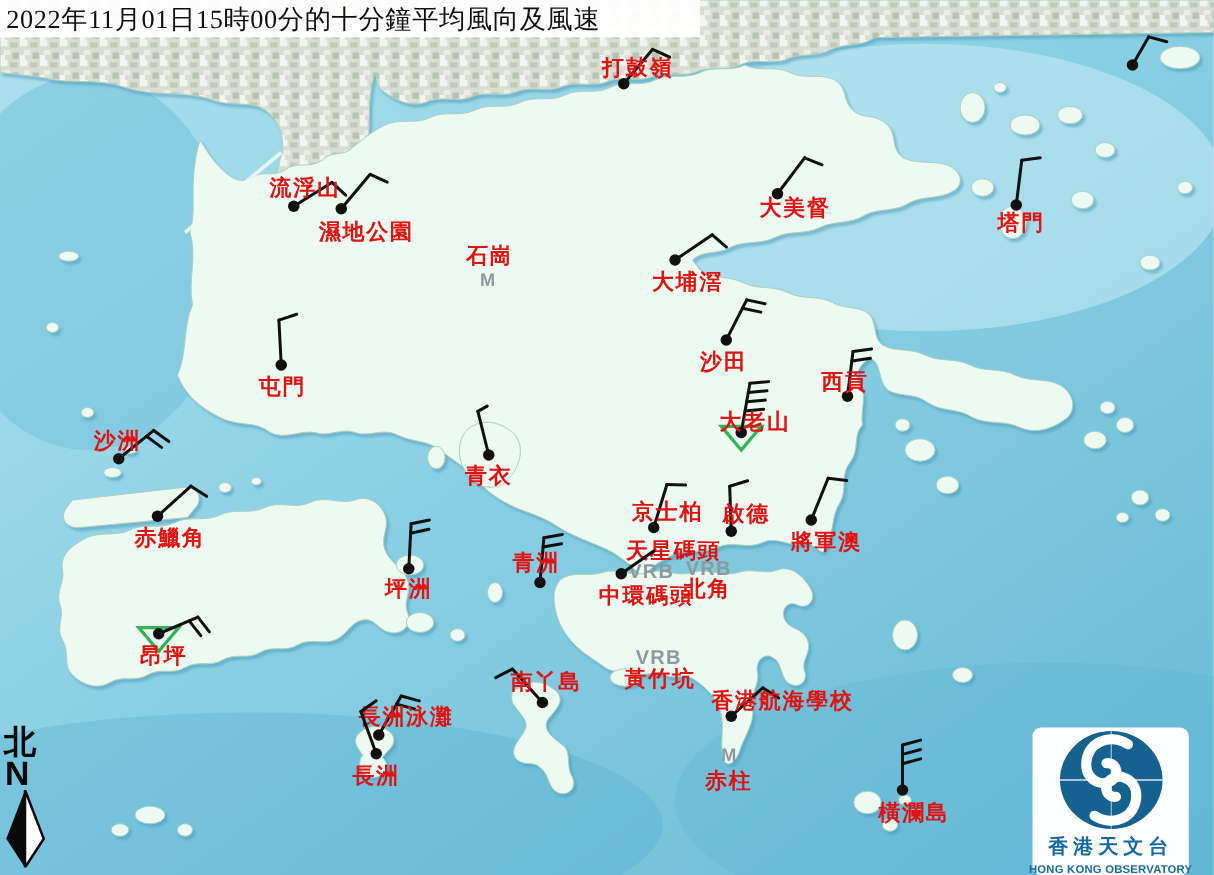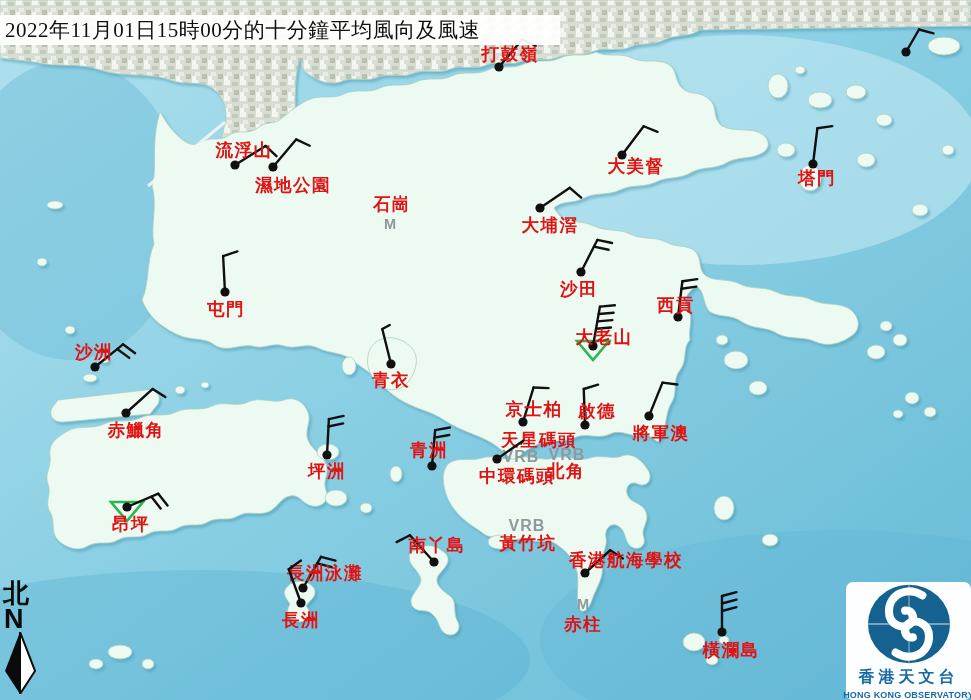--- a/index.html
+++ b/index.html
@@ -3,34 +3,34 @@
 <meta charset="utf-8">
 <style>
   html,body{margin:0;padding:0;background:#dde8ec;}
   .stage{position:relative;width:971px;height:700px;overflow:hidden;
          font-family:"Liberation Sans",sans-serif;}
   .stage > svg{position:absolute;left:0;top:0;}
   .title-bar{position:absolute;left:0;top:0;width:560px;height:30px;
              background:rgba(255,255,255,.93);color:#101010;
              font-family:"Liberation Serif","DejaVu Serif",serif;
              font-size:21px;line-height:30px;padding-left:5px;box-sizing:border-box;
-             letter-spacing:.5px;white-space:nowrap;margin-top:15px;}
+             letter-spacing:.5px;white-space:nowrap;}
   .station-label{font-family:"Liberation Serif","DejaVu Serif",serif;
                  font-size:17.5px;font-weight:bold;fill:#e01212;
                  letter-spacing:1.5px;text-anchor:middle;}
   .vrb-label{font-family:"Liberation Sans",sans-serif;font-size:16px;font-weight:bold;
              fill:#8e999e;text-anchor:middle;letter-spacing:1px;}
   .m-label{font-family:"Liberation Sans",sans-serif;font-size:14.5px;font-weight:bold;
            fill:#8e999e;text-anchor:middle;}
   .compass{position:absolute;left:3px;top:582px;width:40px;color:#0a0a0a;}
   .compass .hanzi{font-family:"Liberation Serif","DejaVu Serif",serif;
                   font-size:26px;font-weight:bold;line-height:.95;display:block;}
   .compass .letter{font-size:27px;font-weight:bold;line-height:.9;display:block;
                    margin:0 0 1px 1px;font-family:"Liberation Sans",sans-serif;}
-  .logo-panel{position:absolute;left:846px;top:582px;width:125px;height:118px;
+  .logo-panel{position:absolute;left:826px;top:582px;width:125px;height:118px;
               background:#fcfeff;border-radius:7px;display:flex;flex-direction:column;
               align-items:center;justify-content:flex-start;}
   .logo-cn{color:#1769a4;font-weight:bold;font-size:16px;letter-spacing:4px;
            margin-top:1px;white-space:nowrap;}
   .logo-en{color:#1769a4;font-weight:bold;font-size:9px;letter-spacing:.2px;
            margin-top:2px;white-space:nowrap;}
 </style>
 </head>
 <body>
 

